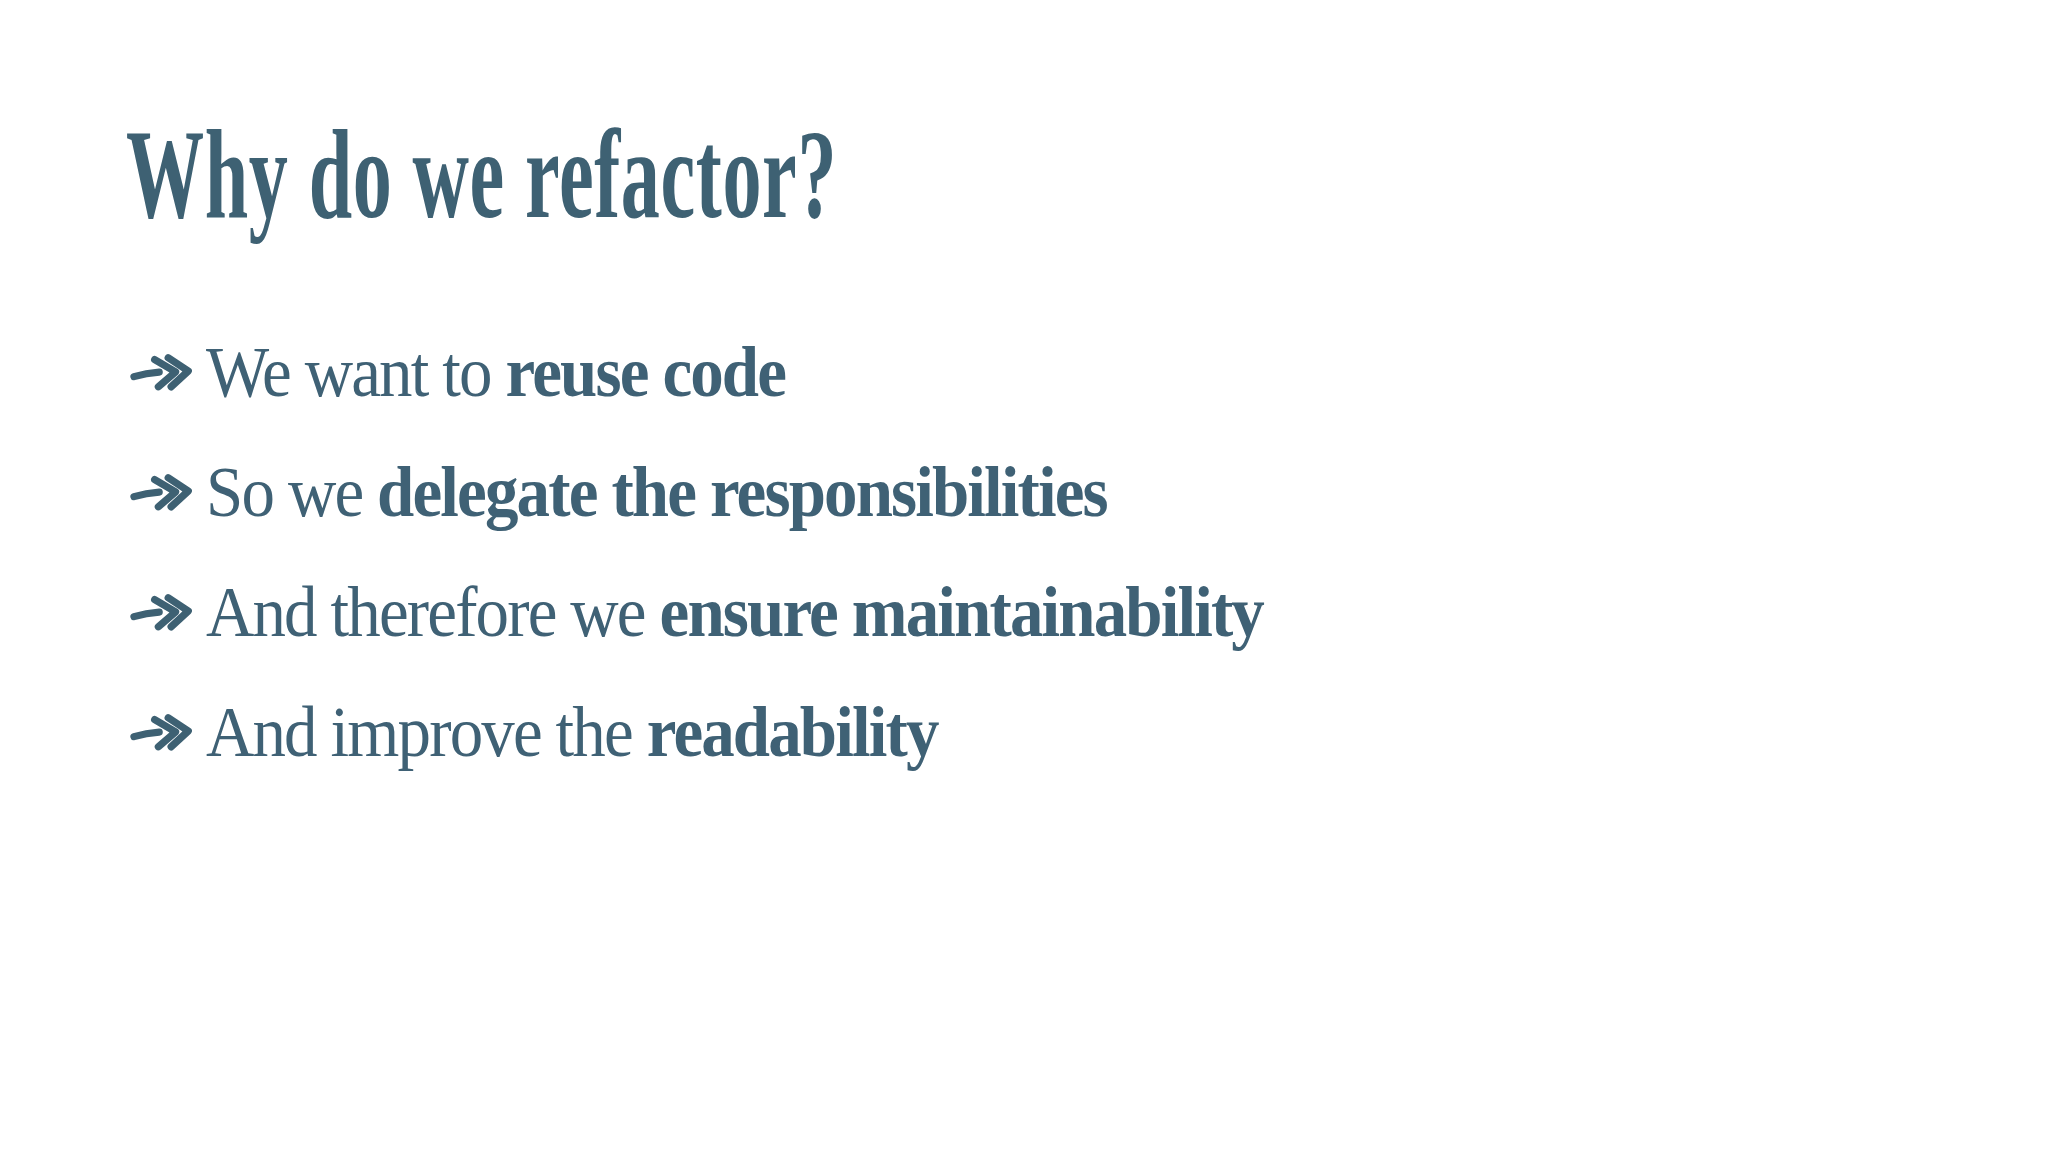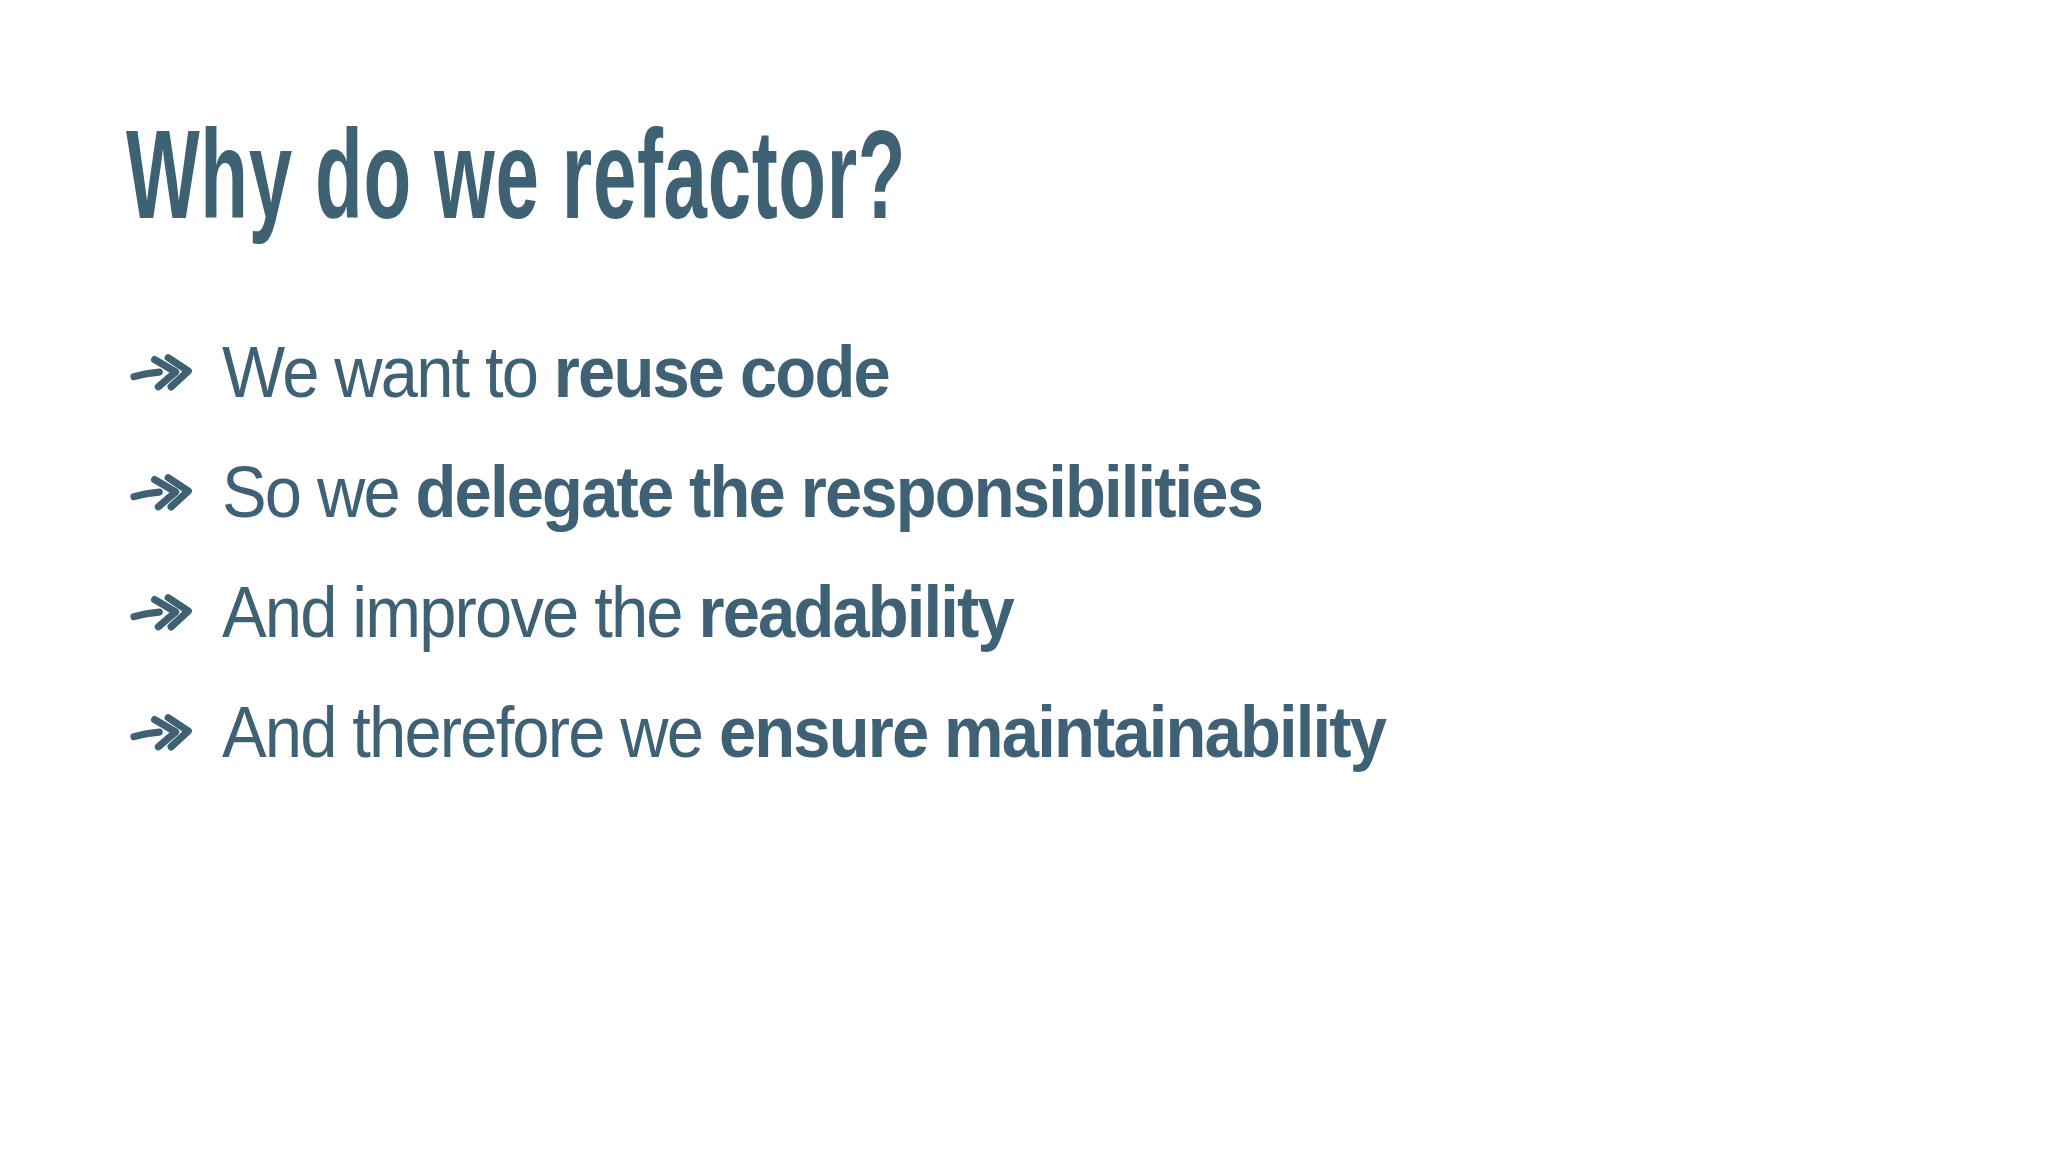--- a/index.html
+++ b/index.html
@@ -6,21 +6,21 @@
     margin: 0;
     padding: 0;
     background: #ffffff;
   }
   .slide {
     position: relative;
     width: 1884px;
     height: 1152px;
     background: #ffffff;
     overflow: hidden;
-    font-family: Liberation Sans, sans-serif;
+    font-family: Liberation Serif, serif;
   }
   .slide-title {
     position: absolute;
     left: 126px;
     top: 112px;
     margin: 0;
     font-size: 126px;
     font-weight: 700;
     line-height: 1;
     letter-spacing: 1px;
@@ -34,21 +34,21 @@
     left: 128px;
     top: 312px;
     margin: 0;
     padding: 0;
     list-style: none;
   }
   .bullet-item {
     display: flex;
     align-items: center;
     height: 120px;
-    gap: 28px;
+    gap: 12px;
   }
   .bullet-arrow {
     width: 66px;
     height: 40px;
     flex: 0 0 auto;
     transform: rotate(-4deg);
   }
   .bullet-arrow path {
     stroke: #3e6173;
     fill: none;
@@ -94,27 +94,27 @@
       </svg>
       <span class="bullet-text"><span>So we </span><span class="emph">delegate the responsibilities</span></span>
     </li>
 
     <li class="bullet-item">
       <svg class="bullet-arrow" viewBox="0 0 68 44" aria-hidden="true">
         <path d="M4 25 C 13 23, 23 22, 32 22" stroke-width="8"></path>
         <path d="M28 8 L50 23 L30 38" stroke-width="8"></path>
         <path d="M43 7 L64 23 L44 39" stroke-width="8"></path>
       </svg>
-      <span class="bullet-text"><span>And improve the </span><span class="emph">readability</span></span>
+      <span class="bullet-text"><span>And therefore we </span><span class="emph">ensure maintainability</span></span>
     </li>
 
     <li class="bullet-item">
       <svg class="bullet-arrow" viewBox="0 0 68 44" aria-hidden="true">
         <path d="M4 25 C 13 23, 23 22, 32 22" stroke-width="8"></path>
         <path d="M28 8 L50 23 L30 38" stroke-width="8"></path>
         <path d="M43 7 L64 23 L44 39" stroke-width="8"></path>
       </svg>
-      <span class="bullet-text"><span>And therefore we </span><span class="emph">ensure maintainability</span></span>
+      <span class="bullet-text"><span>And improve the </span><span class="emph">readability</span></span>
     </li>
 
 
   </ul>
 </div>
 
 </body></html>

